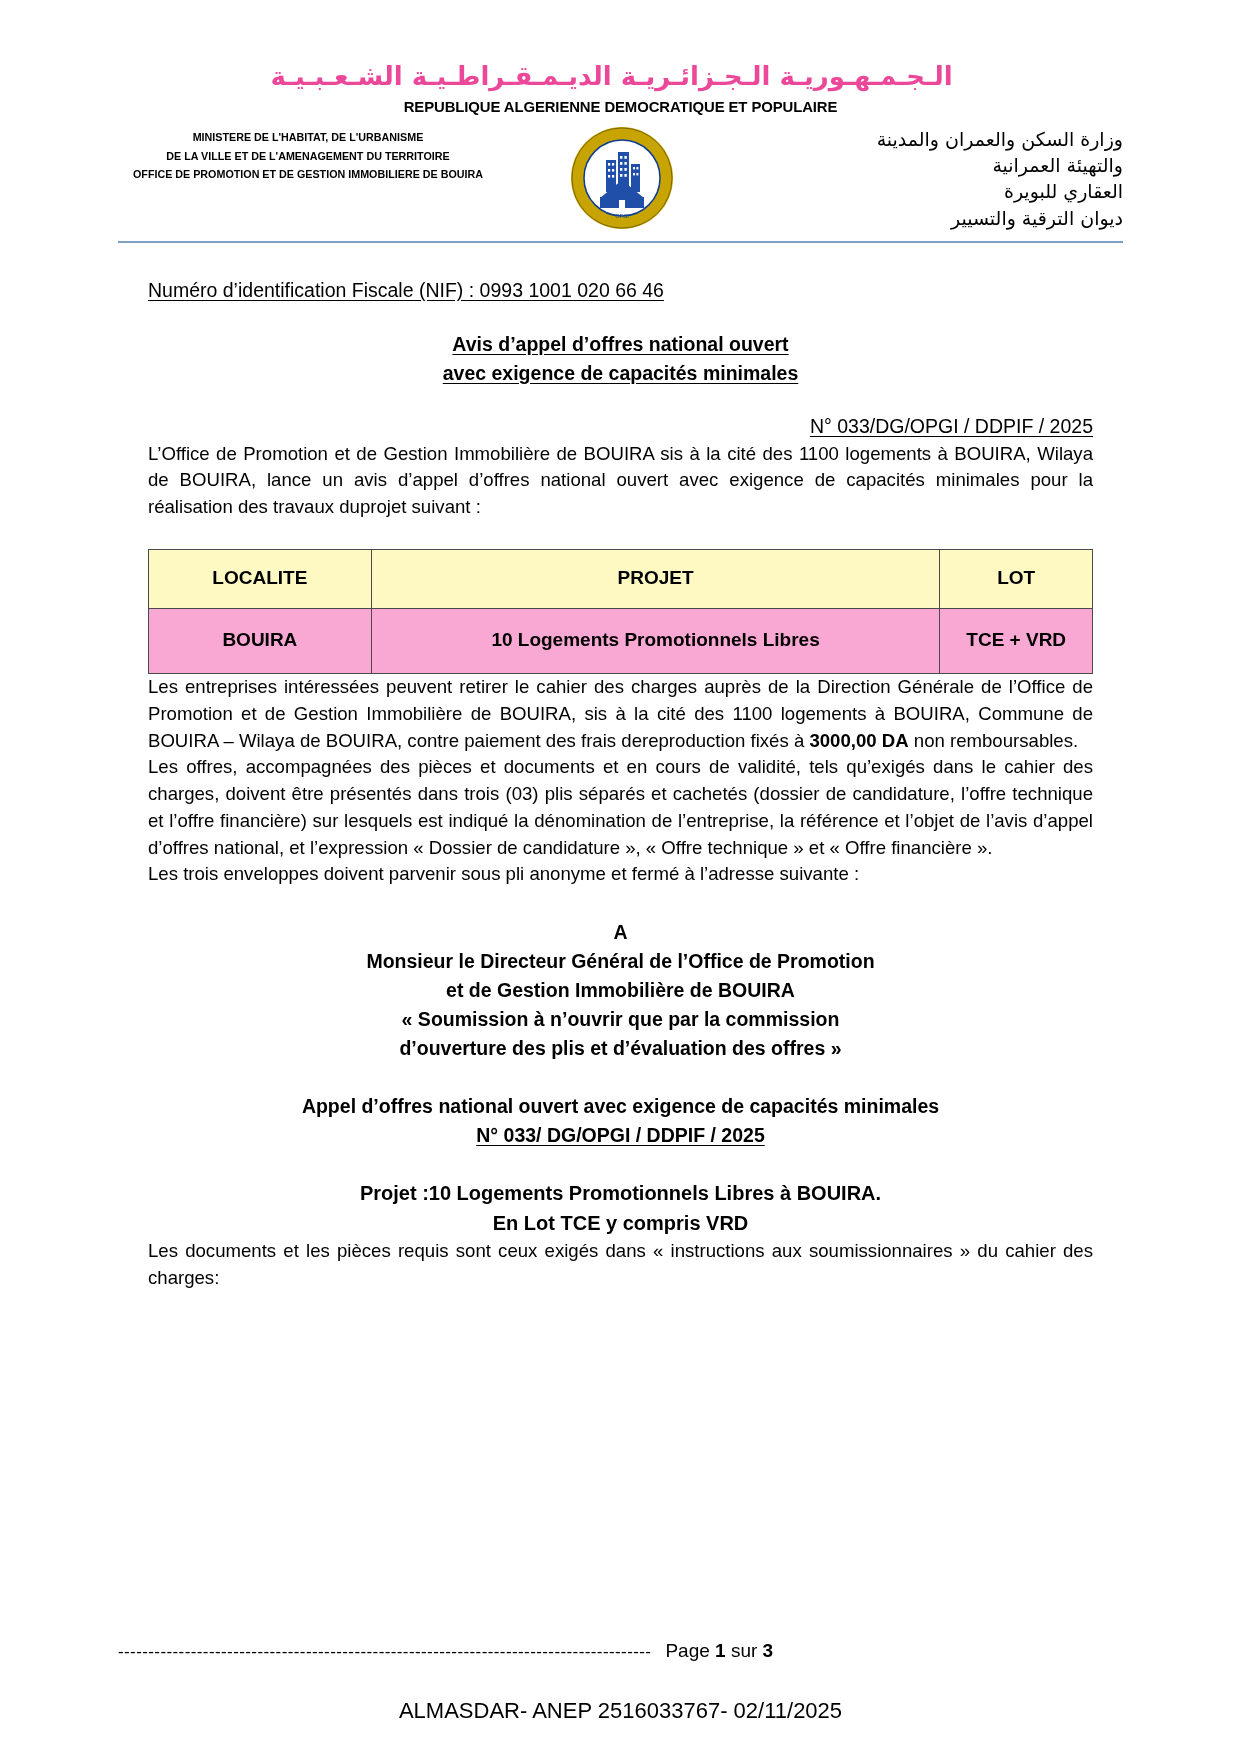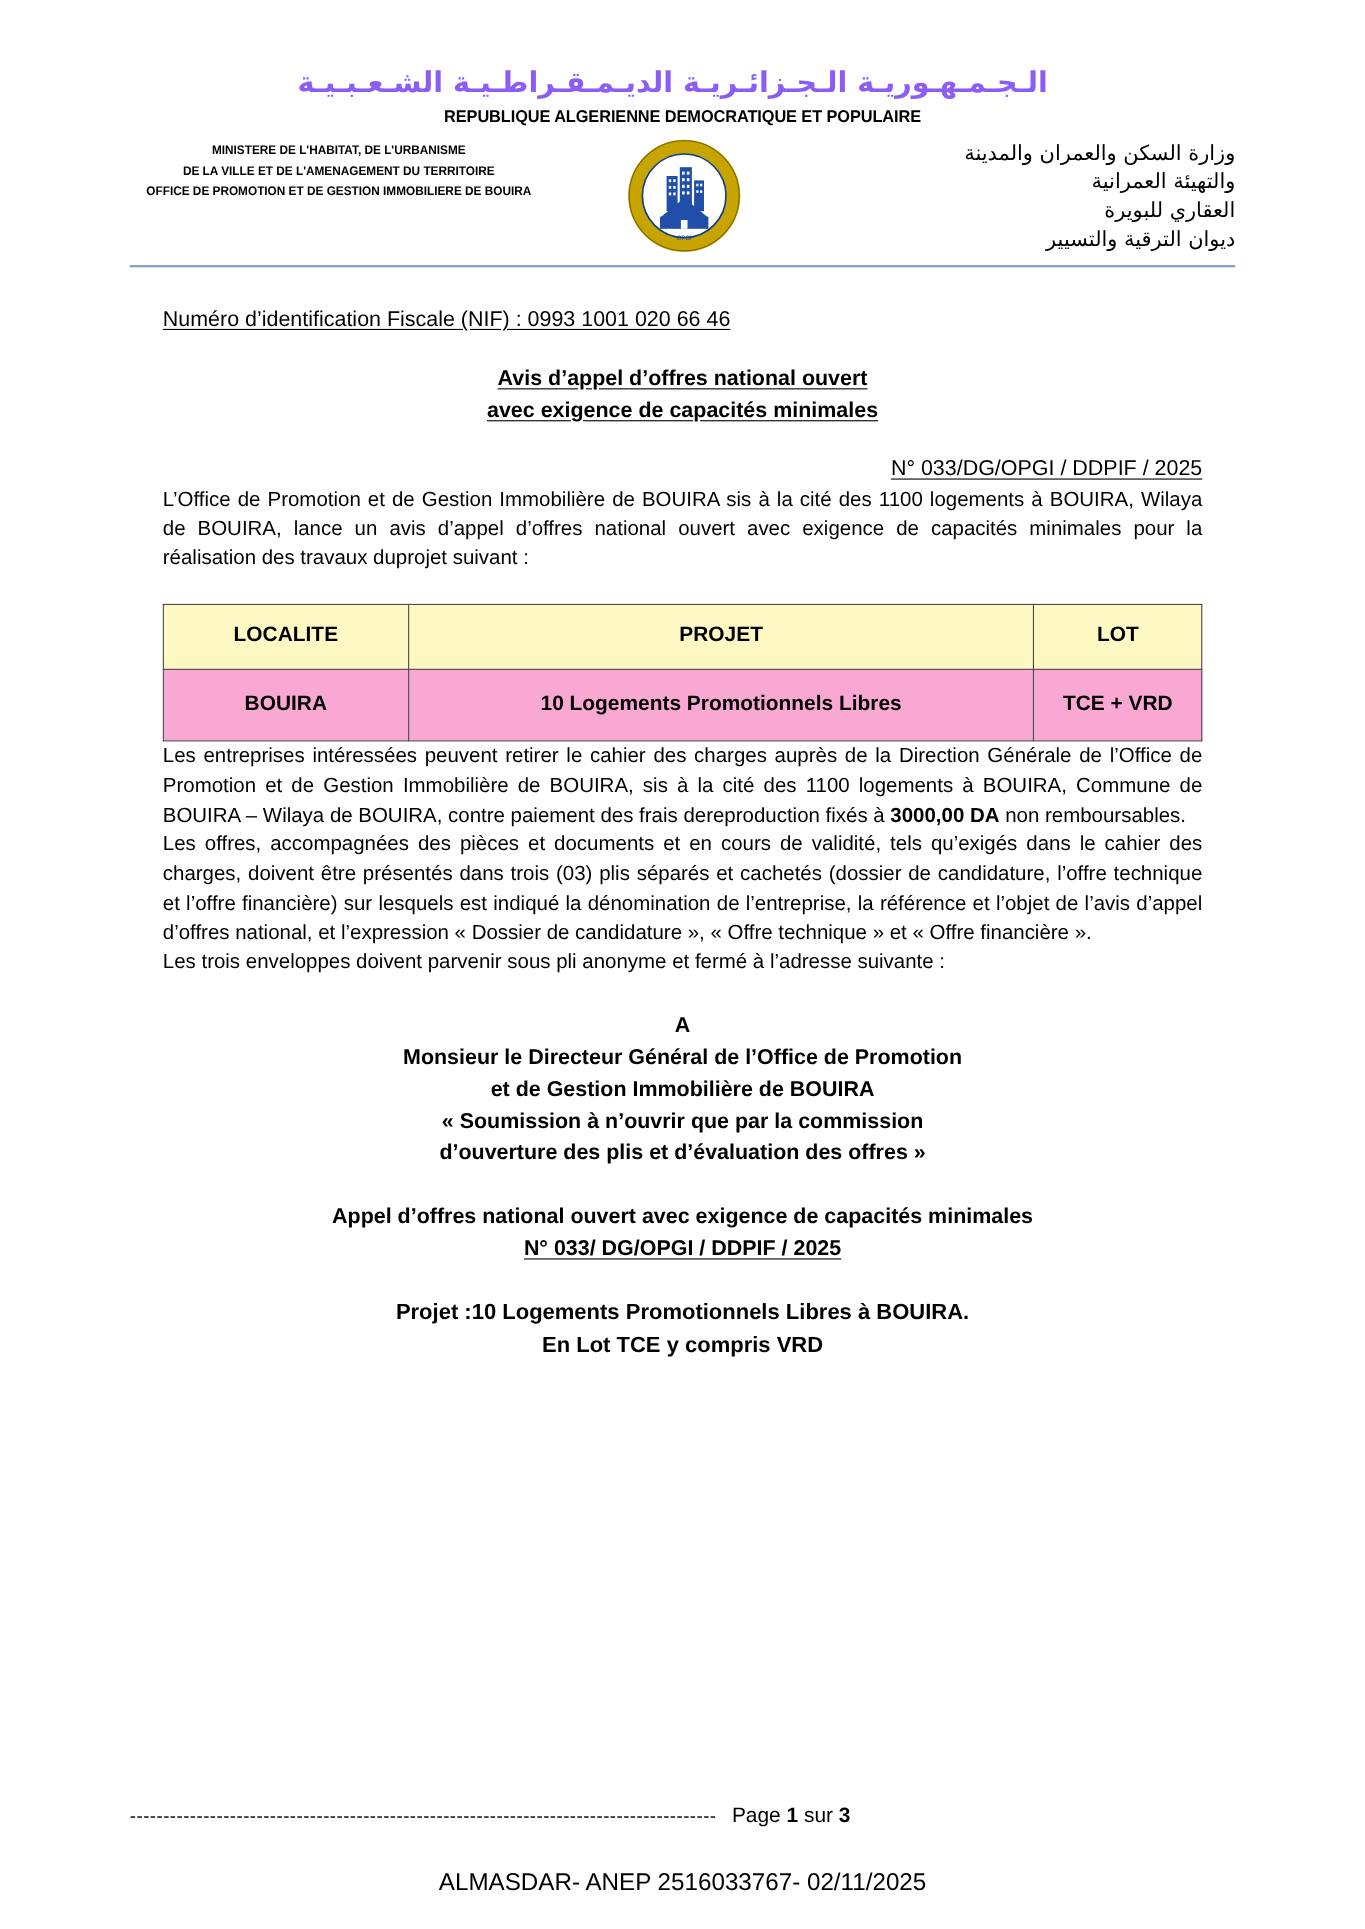--- a/index.html
+++ b/index.html
@@ -28,21 +28,21 @@
     position: relative;
     padding: 62px 118px 0 118px;
   }
   .arabic-banner {
     text-align: center;
     font-family: "DejaVu Sans", sans-serif;
     font-size: 26px;
     font-weight: 700;
     letter-spacing: 0.5px;
     direction: rtl;
-    color: #8b5cf6;
+    color: #ec4899;
     line-height: 1.15;
     white-space: nowrap;
     padding-right: 18px;
   }
   .republique {
     text-align: center;
     font-size: 15.5px;
     font-weight: 700;
     margin-top: 6px;
     letter-spacing: -0.1px;
@@ -339,20 +339,21 @@
     <div class="appel-block">
       <div>Appel d’offres national ouvert avec exigence de capacités minimales</div>
       <div><span class="underlined">N° 033/ DG/OPGI / DDPIF / 2025</span></div>
     </div>
 
     <div class="projet-block">
       <div>Projet :10 Logements Promotionnels Libres à BOUIRA.</div>
       <div>En Lot TCE y compris VRD</div>
     </div>
 
+    <p class="para p-docs">Les documents et les pièces requis sont ceux exigés dans « instructions aux soumissionnaires » du cahier des charges:</p>
 
   </div>
 
   <div class="footer">
     <div class="footer-line">
       <span class="dashes">----------------------------------------------------------------------------------------</span>
       <span class="page-num"><span>Page </span><span class="num">1</span><span> sur </span><span class="num">3</span></span>
     </div>
     <div class="anep">ALMASDAR- ANEP 2516033767- 02/11/2025</div>
   </div>

